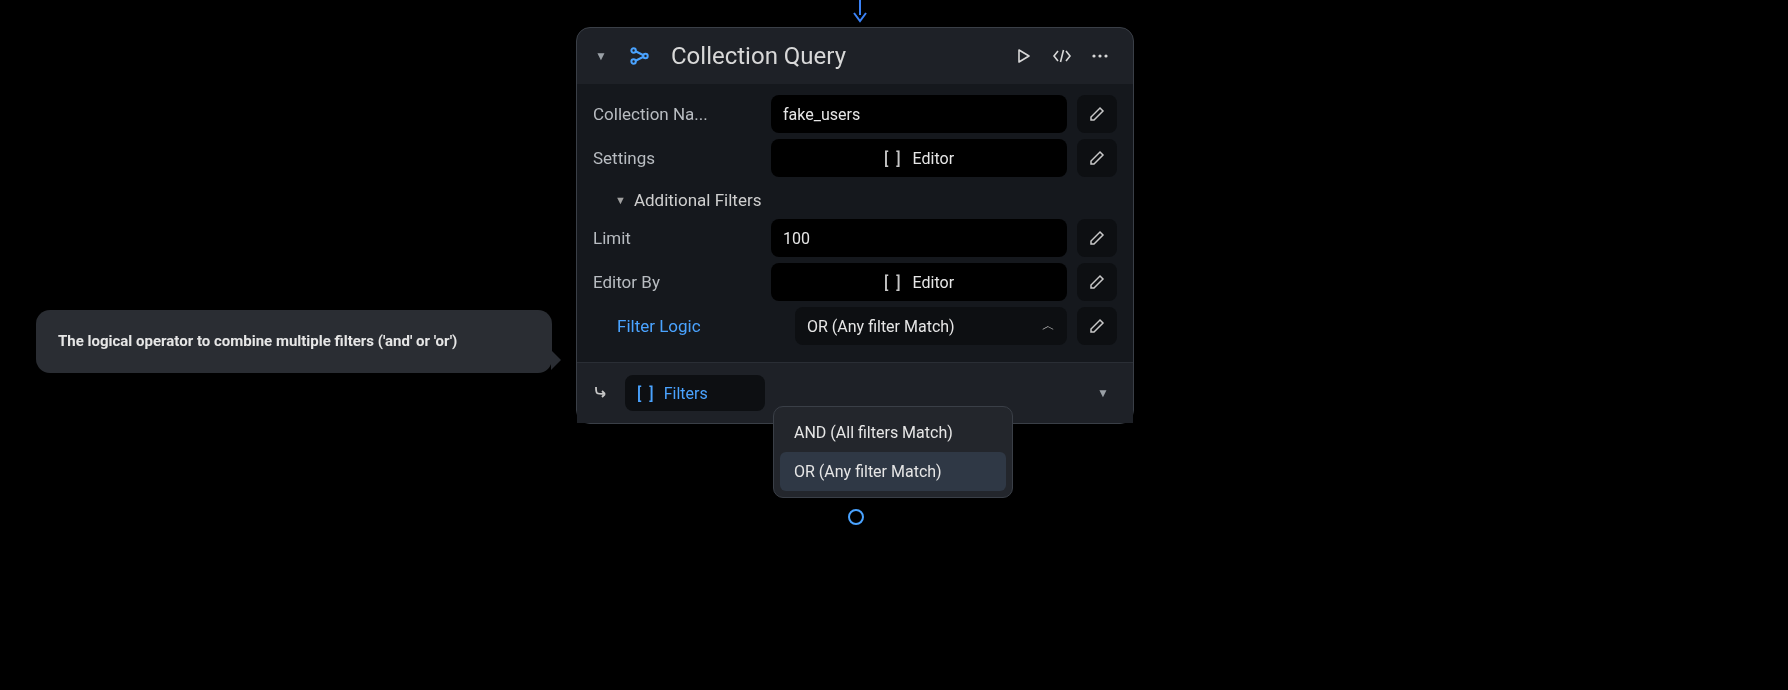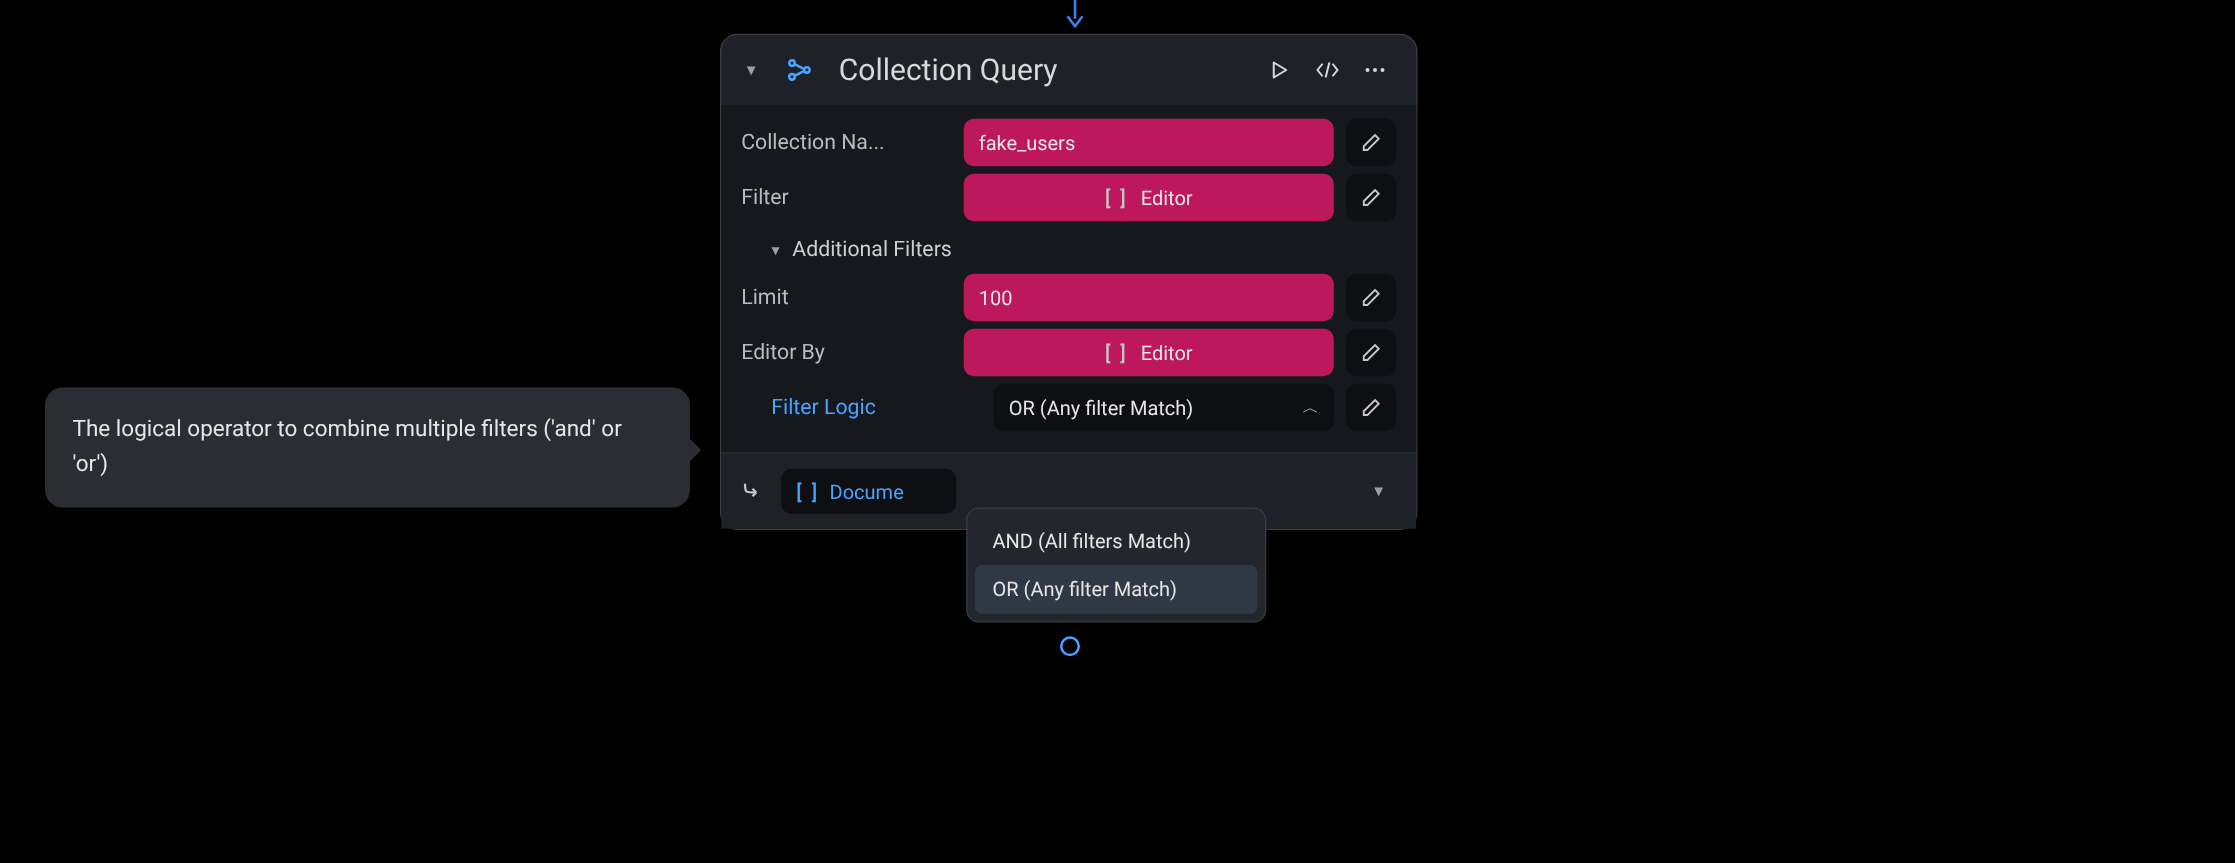--- a/index.html
+++ b/index.html
@@ -85,21 +85,21 @@
     width: 168px;
     color: #b8bcc1;
     font-size: 17px;
     white-space: nowrap;
     overflow: hidden;
     text-overflow: ellipsis;
   }
   .row-label.accent { color: #4aa3ff; margin-left: 24px; }
   .field {
     flex: 1;
-    background: #be185d;
+    background: #000000;
     border-radius: 8px;
     height: 38px;
     display: flex;
     align-items: center;
     padding: 0 12px;
     color: #e6e6e6;
     font-size: 16px;
     gap: 10px;
   }
   .field.center { justify-content: center; }
@@ -211,22 +211,23 @@
   
   .tooltip {
     position: absolute;
     left: 36px;
     top: 310px;
     width: 516px;
     background: #2a2d33;
     border-radius: 14px;
     padding: 20px 22px;
     color: #e6e6e6;
-    font-size: 18px;
+    font-size: 15px;
     line-height: 1.55;
+    font-weight: bold;
   }
   .tooltip::after {
     content: "";
     position: absolute;
     right: -9px;
     top: 40px;
     width: 0; height: 0;
     border-top: 10px solid transparent;
     border-bottom: 10px solid transparent;
     border-left: 10px solid #2a2d33;
@@ -288,21 +289,21 @@
         <span>fake_users</span>
       </div>
       <div class="edit-btn">
         <svg width="16" height="16" viewBox="0 0 16 16" fill="none" stroke="#c7c7c7" stroke-width="1.5">
             <path d="M11 2 L14 5 L5 14 L2 14 L2 11 Z"></path>
           </svg>
       </div>
     </div>
 
     <div class="row">
-      <div class="row-label">Filter</div>
+      <div class="row-label">Settings</div>
       <div class="field center">
         <span class="bracket">[ ]</span>
         <span>Editor</span>
       </div>
       <div class="edit-btn">
         <svg width="16" height="16" viewBox="0 0 16 16" fill="none" stroke="#c7c7c7" stroke-width="1.5">
             <path d="M11 2 L14 5 L5 14 L2 14 L2 11 Z"></path>
           </svg>
       </div>
     </div>
@@ -353,21 +354,21 @@
   </div>
 
   <div class="card-footer">
     <div class="out-icon">
       <svg width="20" height="18" viewBox="0 0 20 18" fill="none" stroke="#c7c7c7" stroke-width="1.8">
           <path d="M3 3 C3 10 3 10 12 10 M12 10 L9 7 M12 10 L9 13"></path>
         </svg>
     </div>
     <div class="out-chip">
       <span class="bracket">[ ]</span>
-      <span class="txt">Docume</span>
+      <span class="txt">Filters</span>
     </div>
     <div class="footer-caret">▼</div>
   </div>
 
   <div class="dropdown" style="left:196px; top:378px;">
     <div class="dropdown-item">AND (All filters Match)</div>
     <div class="dropdown-item selected">OR (Any filter Match)</div>
   </div>
 
 </div>

